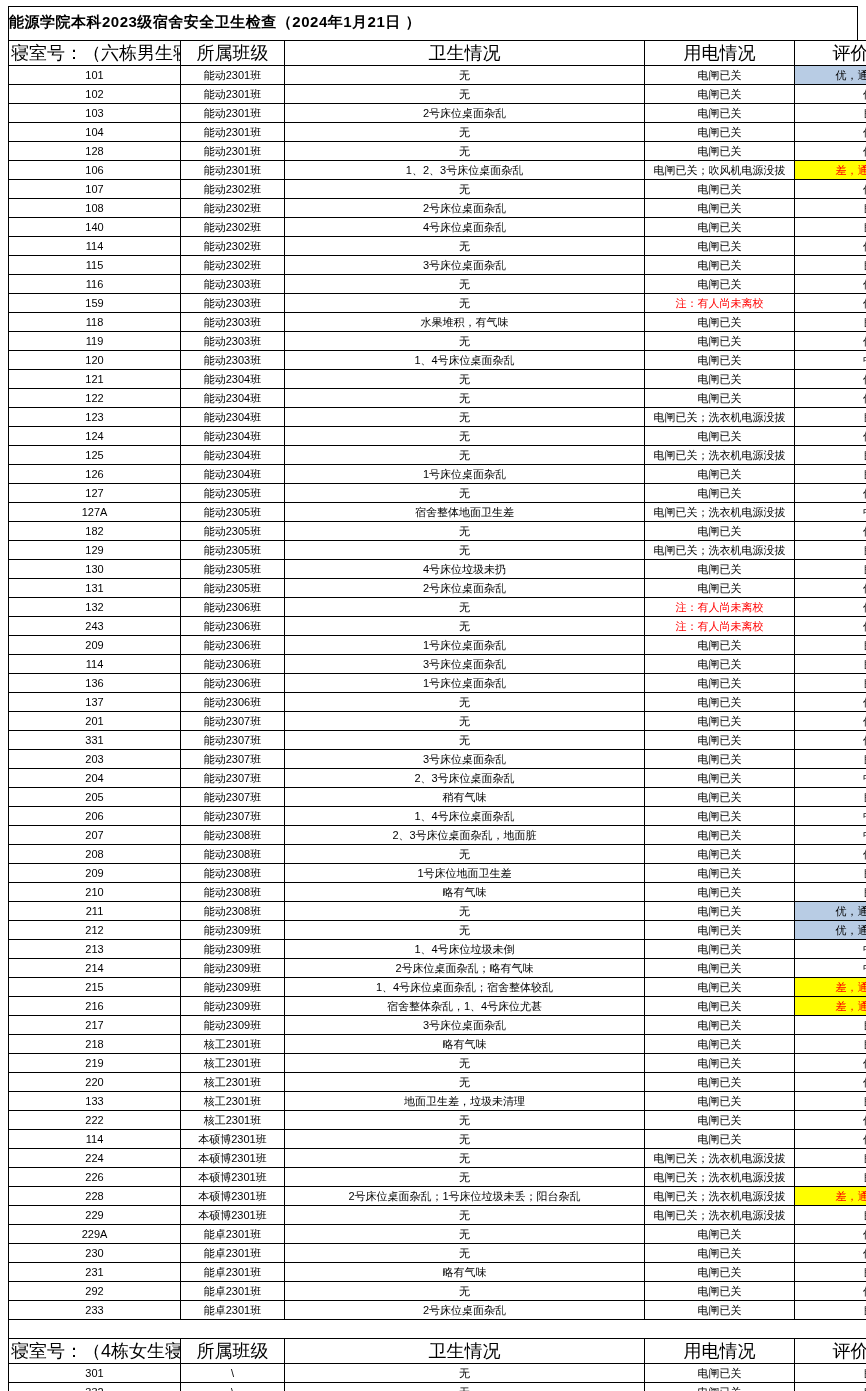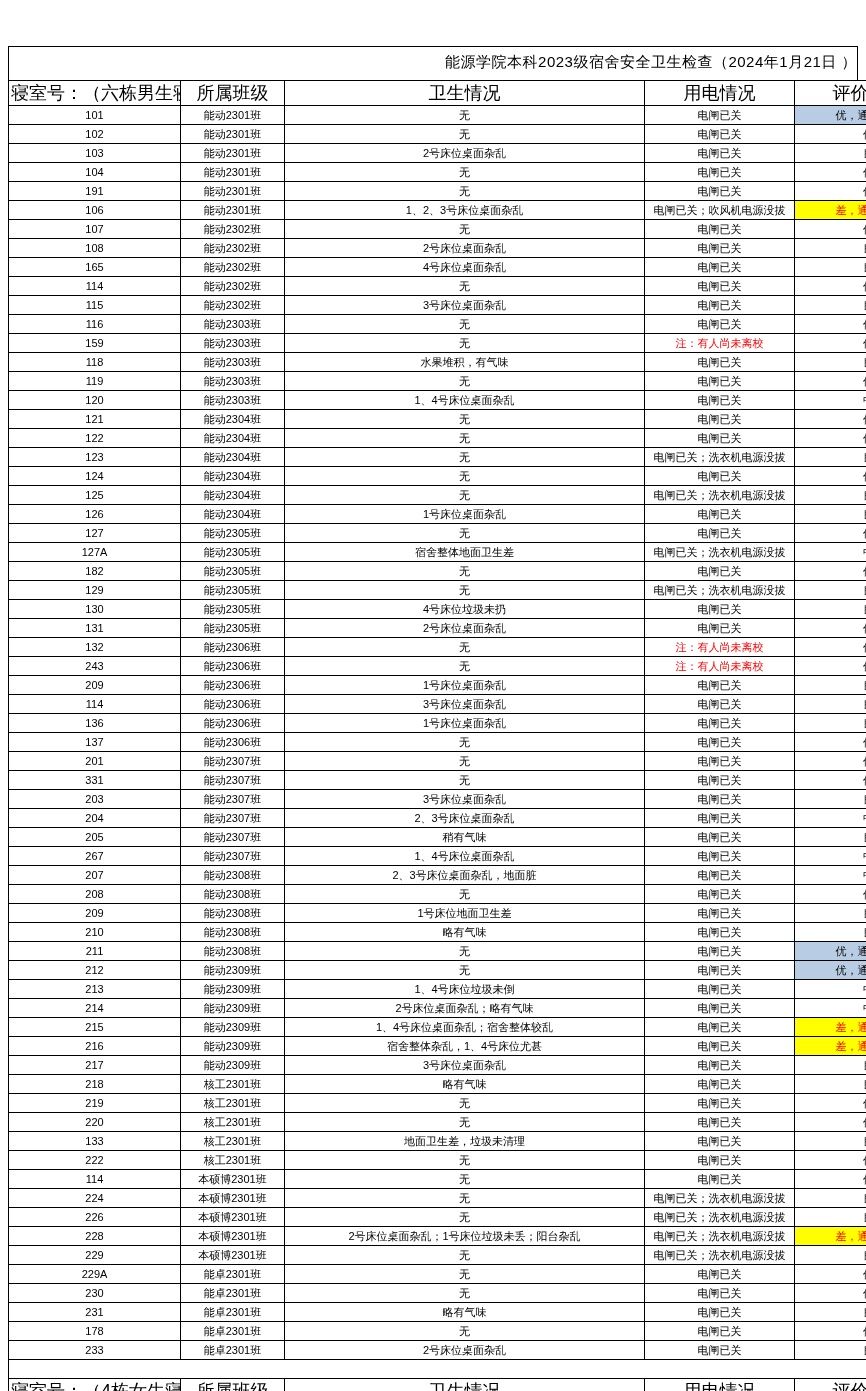--- a/index.html
+++ b/index.html
@@ -12,29 +12,28 @@
     font-family: "Liberation Sans", "DejaVu Sans", sans-serif;
     color: #000000;
     -webkit-font-smoothing: antialiased;
   }
   .page {
     width: 866px;
     box-sizing: border-box;
     padding: 6px 8px 10px 8px;
   }
   .doc-title {
-    text-align: right;
+    text-align: left;
     font-size: 15px;
-    font-weight: normal;
+    font-weight: bold;
     letter-spacing: 0.5px;
     padding: 6px 0 8px 0;
     border: 1px solid #000;
     border-bottom: none;
     box-sizing: border-box;
-    margin-top: 40px;
   }
   table.sheet {
     width: 100%;
     border-collapse: collapse;
     table-layout: fixed;
     font-size: 11px;
   }
   table.sheet td, table.sheet th {
     border: 1px solid #000000;
     text-align: center;
@@ -117,21 +116,21 @@
           <td>良</td>
         </tr>
         <tr>
           <td>104</td>
           <td>能动2301班</td>
           <td>无</td>
           <td>电闸已关</td>
           <td>优</td>
         </tr>
         <tr>
-          <td>191</td>
+          <td>128</td>
           <td>能动2301班</td>
           <td>无</td>
           <td>电闸已关</td>
           <td>优</td>
         </tr>
         <tr>
           <td>106</td>
           <td>能动2301班</td>
           <td>1、2、3号床位桌面杂乱</td>
           <td>电闸已关；吹风机电源没拔</td>
@@ -145,21 +144,21 @@
           <td>优</td>
         </tr>
         <tr>
           <td>108</td>
           <td>能动2302班</td>
           <td>2号床位桌面杂乱</td>
           <td>电闸已关</td>
           <td>良</td>
         </tr>
         <tr>
-          <td>165</td>
+          <td>140</td>
           <td>能动2302班</td>
           <td>4号床位桌面杂乱</td>
           <td>电闸已关</td>
           <td>良</td>
         </tr>
         <tr>
           <td>114</td>
           <td>能动2302班</td>
           <td>无</td>
           <td>电闸已关</td>
@@ -362,21 +361,21 @@
           <td>中</td>
         </tr>
         <tr>
           <td>205</td>
           <td>能动2307班</td>
           <td>稍有气味</td>
           <td>电闸已关</td>
           <td>良</td>
         </tr>
         <tr>
-          <td>267</td>
+          <td>206</td>
           <td>能动2307班</td>
           <td>1、4号床位桌面杂乱</td>
           <td>电闸已关</td>
           <td>中</td>
         </tr>
         <tr>
           <td>207</td>
           <td>能动2308班</td>
           <td>2、3号床位桌面杂乱，地面脏</td>
           <td>电闸已关</td>
@@ -537,21 +536,21 @@
           <td>优</td>
         </tr>
         <tr>
           <td>231</td>
           <td>能卓2301班</td>
           <td>略有气味</td>
           <td>电闸已关</td>
           <td>良</td>
         </tr>
         <tr>
-          <td>178</td>
+          <td>292</td>
           <td>能卓2301班</td>
           <td>无</td>
           <td>电闸已关</td>
           <td>优</td>
         </tr>
         <tr>
           <td>233</td>
           <td>能卓2301班</td>
           <td>2号床位桌面杂乱</td>
           <td>电闸已关</td>

